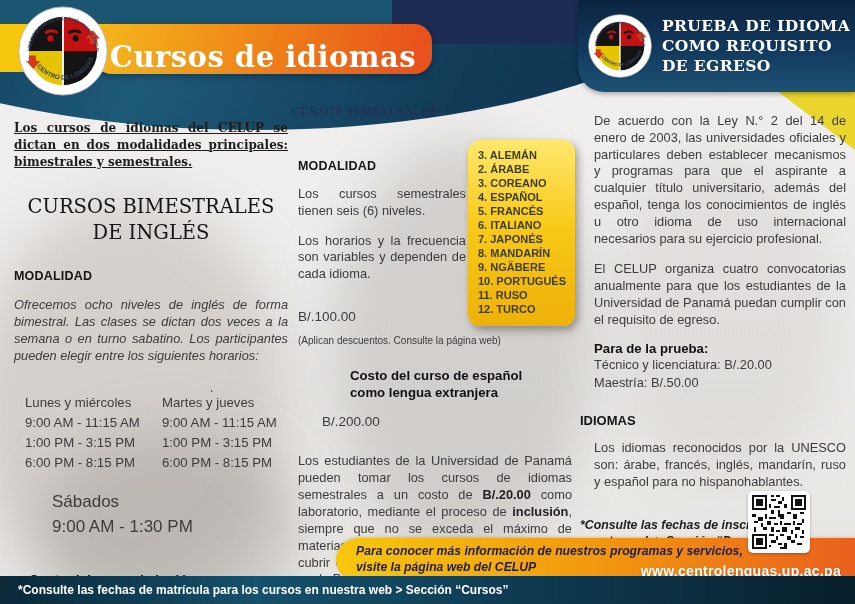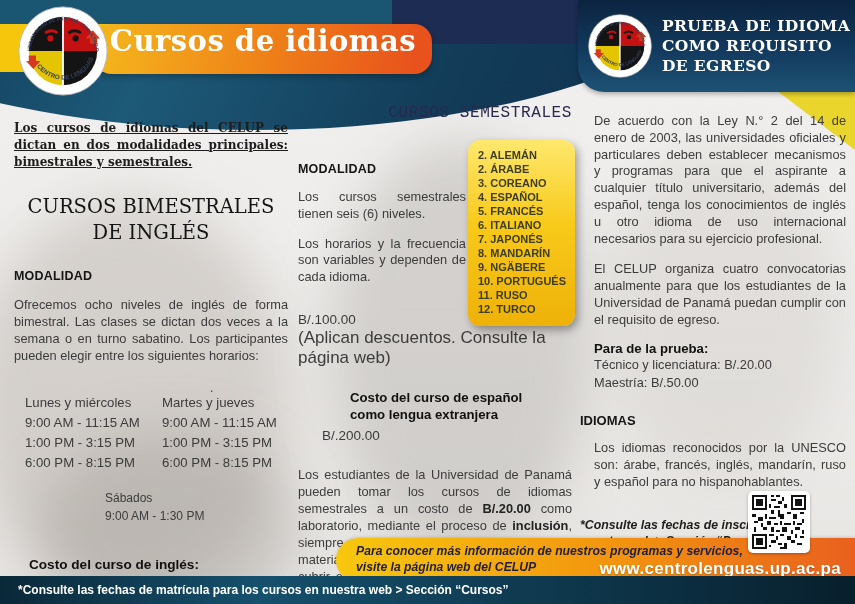--- a/index.html
+++ b/index.html
@@ -15,83 +15,83 @@
 
   
   .swoosh{position:absolute;left:-250px;top:-262px;width:1010px;height:392px;border-radius:50%;
     background:linear-gradient(115deg,#0e3350 18%,#1d5a78 46%,#123c58 72%,#0f3050 95%);}
   .navy-wedge{position:absolute;left:352px;top:0;width:240px;height:44px;background:#1c2c52;
     clip-path:polygon(0 0,100% 0,100% 100%,18% 100%);}
   .teal-strip{position:absolute;left:0;top:0;width:392px;height:24px;background:#1a5571;}
   .yellow-strip{position:absolute;left:0;top:24px;width:122px;height:48px;background:#f6c60d;}
   .title-pill{position:absolute;left:94px;top:24px;width:338px;height:50px;border-radius:18px;
     background:linear-gradient(100deg,#f4b31c 5%,#ee7d18 55%,#e8521c 95%);
-    box-shadow:0 3px 6px rgba(0,0,0,.25);display:flex;align-items:flex-start;justify-content:center;}
+    box-shadow:0 3px 6px rgba(0,0,0,.25);display:flex;align-items:flex-end;justify-content:center;}
   .title-pill span{font-family:"DejaVu Serif","Liberation Serif",serif;font-weight:bold;font-size:29px;color:#fff;letter-spacing:.5px;}
   .logo-badge{position:absolute;left:18px;top:6px;width:90px;height:90px;}
   .right-panel{position:absolute;left:578px;top:0;width:277px;height:92px;border-radius:0 0 0 26px;
     background:linear-gradient(180deg,#0b2440 0%,#123a5e 55%,#1d5274 100%);
     box-shadow:0 2px 5px rgba(0,0,0,.3);display:flex;align-items:center;}
   .right-panel .rlogo{width:64px;height:64px;margin-left:10px;flex:0 0 auto;}
   .right-title{margin-left:10px;font-family:"DejaVu Serif","Liberation Serif",serif;font-weight:bold;
     font-size:15.5px;line-height:1.3;color:#fff;letter-spacing:.4px;}
   .yellow-wedge{position:absolute;right:0;top:88px;width:95px;height:62px;background:#e9d52c;
     clip-path:polygon(14% 0,100% 0,100% 100%);}
 
   
   .sans{color:#3c3c3c;font-size:12.8px;line-height:1.32;}
   .just{text-align:justify;}
 
   
   .col-left{position:absolute;left:14px;top:108px;width:274px;}
   .intro{font-family:"DejaVu Serif","Liberation Serif",serif;font-weight:bold;font-size:12px;line-height:1.4;color:#1d1d1d;text-align:justify;text-decoration:underline;}
   .h-serif{font-family:"DejaVu Serif","Liberation Serif",serif;font-size:19.5px;line-height:1.3;color:#141414;text-align:center;margin-top:24px;}
   .modalidad{font-weight:bold;font-size:12.5px;color:#151515;margin-top:24px;letter-spacing:.2px;}
-  .col-left .body-p{margin-top:14px;}
+  .col-left .body-p{margin-top:14px;font-style:italic;}
   .schedule{position:relative;margin-top:28px;margin-left:11px;display:grid;grid-template-columns:137px 130px;font-size:13.2px;line-height:1.5;color:#3c3c3c;}
   .stray-dot{position:absolute;left:185px;top:-14px;font-size:12px;color:#3c3c3c;}
   .sched-title{margin-bottom:1px;}
-  .saturday{margin-top:16px;margin-left:91px;font-size:12px;line-height:1.5;color:#3c3c3c;}
+  .saturday{margin-top:16px;margin-left:38px;font-size:17px;line-height:1.5;color:#3c3c3c;}
   .cost-block{margin-top:32px;margin-left:15px;}
   .cost-block .lbl{font-weight:bold;font-size:13.6px;color:#111;}
 
   
   .col-mid{position:absolute;left:298px;top:104px;width:274px;}
-  .h-mid{font-family:Liberation Mono, monospace;font-size:16px;color:#29294e;text-align:right;letter-spacing:.6px;margin-left:-6px;}
+  .h-mid{font-family:Liberation Serif, serif;font-size:12px;color:#29294e;text-align:left;letter-spacing:.6px;margin-left:-6px;}
   .col-mid .modalidad{margin-top:40px;}
   .mid-p{width:168px;margin-top:13px;}
   .mid-p2{width:168px;margin-top:0;}
   .lang-box{position:absolute;left:468px;top:140px;width:97px;padding:9px 0 9px 10px;border-radius:12px;
     background:linear-gradient(180deg,#ffe86e 0%,#f8ca1a 45%,#eeb108 100%);
     box-shadow:3px 4px 8px rgba(0,0,0,.35);}
   .lang-box div{font-weight:bold;font-size:11px;line-height:1.27;color:#3d3d20;}
   .mid-cost{margin-top:26px;}
   .mid-cost .lbl{font-weight:bold;font-size:13.2px;line-height:1.25;color:#111;width:160px;}
   .mid-cost .val{font-size:13.5px;color:#3c3c3c;margin-top:4px;}
-  .mid-cost .note{font-size:17px;color:#3c3c3c;margin-top:1px;}
+  .mid-cost .note{font-size:10px;color:#3c3c3c;margin-top:11px;}
   .spanish-cost{margin-left:24px;margin-top:22px;}
   .spanish-cost .lbl{font-weight:bold;font-size:13.2px;line-height:1.25;color:#111;width:180px;margin-left:28px;}
-  .spanish-cost .val{font-size:13.5px;color:#3c3c3c;margin-top:5px;}
+  .spanish-cost .val{font-size:13.5px;color:#3c3c3c;margin-top:13px;}
   .up-par{margin-top:24px;}
   .up-par b{color:#222;}
 
   
   .col-right{position:absolute;left:580px;top:100px;width:266px;}
   .col-right .p{padding-left:14px;margin-bottom:13px;}
   .col-right .cost-lbl{padding-left:14px;font-weight:bold;font-size:13.2px;color:#111;margin-top:6px;}
   .col-right .cost-line{padding-left:14px;font-size:12.8px;line-height:1.35;color:#3c3c3c;}
   .idiomas{font-weight:bold;font-size:13px;color:#151515;margin-top:22px;}
   .col-right .unesco{margin-top:12px;}
   .right-note{margin-top:26px;font-weight:bold;font-style:italic;font-size:12.3px;line-height:1.35;color:#1e1e1e;}
 
   
   .banner{position:absolute;left:336px;top:538px;width:519px;height:44px;border-radius:22px 0 0 22px;
     background:linear-gradient(90deg,#f8c70d 0%,#f2930f 55%,#e9601e 100%);box-shadow:0 -1px 3px rgba(0,0,0,.15);}
   .banner .msg{position:absolute;left:20px;top:6px;font-weight:bold;font-style:italic;font-size:12.2px;line-height:1.3;color:#1f1f3d;}
-  .banner .web{position:absolute;right:14px;bottom:3px;font-weight:bold;font-size:17px;color:#fff;letter-spacing:.3px;text-shadow:0 1px 2px rgba(0,0,0,.25);}
+  .banner .web{position:absolute;right:14px;bottom:3px;font-weight:bold;font-size:14px;color:#fff;letter-spacing:.3px;text-shadow:0 1px 2px rgba(0,0,0,.25);}
   .qr{position:absolute;left:748px;top:491px;width:62px;height:62px;background:#fff;border-radius:5px;padding:4px;box-sizing:border-box;box-shadow:0 1px 3px rgba(0,0,0,.3);z-index:6;}
   .footer-bar{position:absolute;left:0;bottom:0;width:855px;height:28px;
     background:linear-gradient(90deg,#0a2838 0%,#15506c 30%,#0d3347 72%,#081f2c 100%);display:flex;align-items:center;}
   .footer-bar span{margin-left:18px;font-weight:bold;font-size:12px;color:#fff;}
 
   .z1{z-index:1}.z2{z-index:2}.z3{z-index:3}.z4{z-index:4}
   .content{position:absolute;inset:0;z-index:5;}
 </style>
 </head>
 <body>
@@ -216,21 +216,21 @@
 
       <div class="spanish-cost">
         <div class="lbl">Costo del curso de español como lengua extranjera</div>
         <div class="val">B/.200.00</div>
       </div>
 
       <p class="sans just up-par"><span>Los estudiantes de la Universidad de Panamá pueden tomar los cursos de idiomas semestrales  a un costo de </span><b>B/.20.00</b><span> como laboratorio, mediante el proceso de </span><b>inclusión</b><span>, siempre que no se exceda el máximo de materias permitidas, de otra manera deberán cubrir el costo para estudiantes de la UP, que es de B/.75.00.</span></p>
     </div>
 
     <div class="lang-box">
-      <div>2. ALEMÁN</div>
+      <div>3. ALEMÁN</div>
       <div>2. ÁRABE</div>
       <div>3. COREANO</div>
       <div>4. ESPAÑOL</div>
       <div>5. FRANCÉS</div>
       <div>6. ITALIANO</div>
       <div>7. JAPONÉS</div>
       <div>8. MANDARÍN</div>
       <div>9. NGÄBERE</div>
       <div>10. PORTUGUÉS</div>
       <div>11. RUSO</div>

